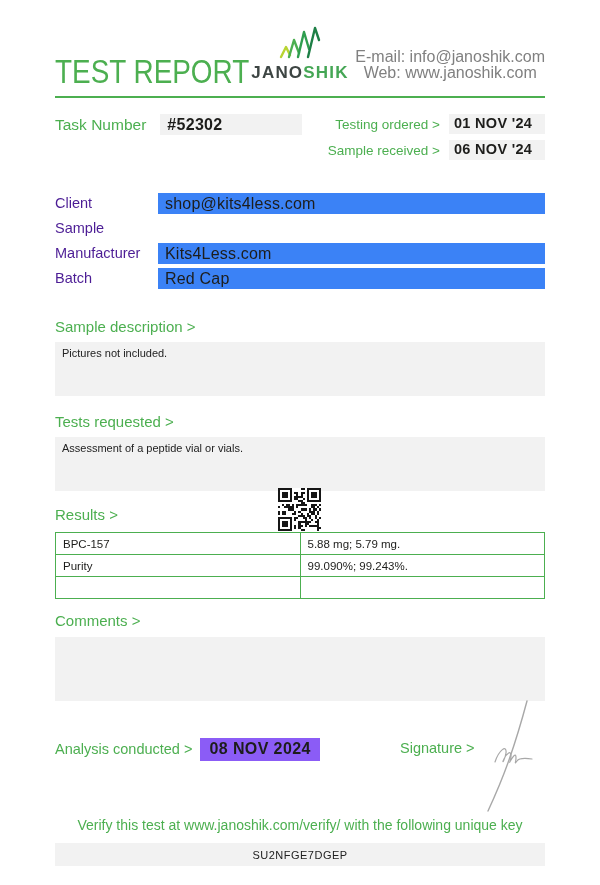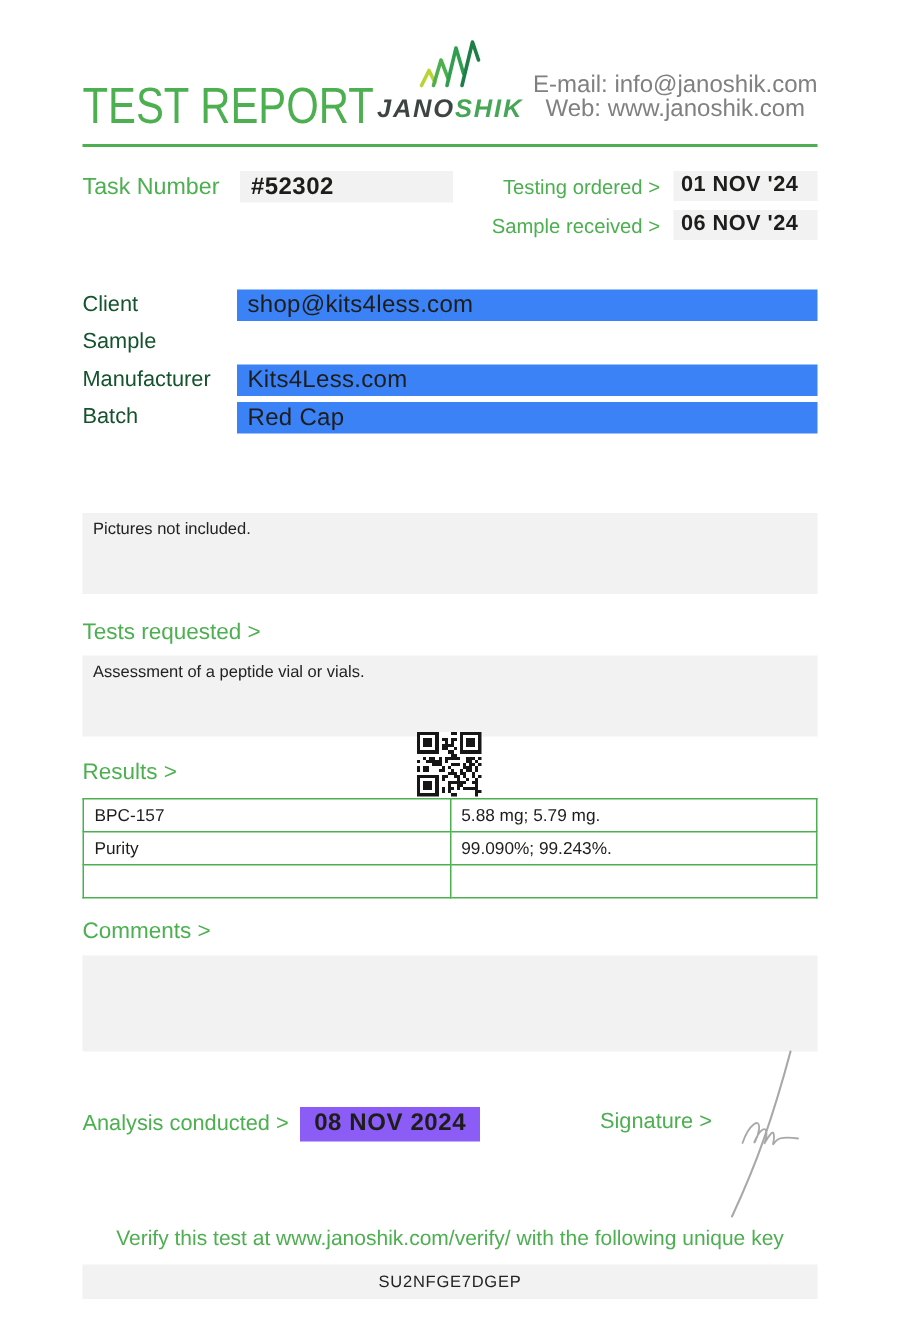--- a/index.html
+++ b/index.html
@@ -21,21 +21,20 @@
     transform:scaleX(0.82); transform-origin:left center;
   }
   .logo{
     position:absolute; left:250px; top:26px; width:100px;
     display:flex; flex-direction:column; align-items:center;
   }
   .logo-icon{ width:44px; height:36px; }
   .logo-text{
     font-size:17px; font-weight:bold; letter-spacing:1.2px; margin-top:1px;
     white-space:nowrap;
-    font-style:italic;
   }
   .logo-text .p1{ color:#3d4543; }
   .logo-text .p2{ color:#45a655; }
   .contact{
     position:absolute; right:55px; top:49px;
     text-align:center; font-size:16px; color:#808080; line-height:16px;
     white-space:nowrap;
   }
   .rule{
     position:absolute; left:55px; top:96px; width:490px; height:2px;
@@ -61,21 +60,21 @@
   .date-row.r1{ top:114px; } .date-row.r2{ top:140px; }
   .date-label{ font-size:13.5px; margin-right:9px; white-space:nowrap; }
   .date-box{
     width:96px; height:20px; background:#f2f2f2;
     padding:1px 5px 0 5px; font-size:14.5px; font-weight:bold;
     letter-spacing:0.3px; white-space:nowrap;
   }
 
   
   .detail-row{ position:absolute; left:55px; width:490px; display:flex; }
-  .detail-label{ width:103px; font-size:14.5px; color:#14532d; padding-top:2px; }
+  .detail-label{ width:103px; font-size:14.5px; color:#4c1d95; padding-top:2px; }
   .detail-value{
     flex:1; background:#3b82f6; height:21px;
     font-size:16px; padding:2px 7px 0 7px; letter-spacing:0.2px;
   }
 
   
   .sec-heading{
     position:absolute; left:55px;
     font-size:15px; color:#4caf50;
   }
@@ -171,20 +170,21 @@
   </div>
   <div class="detail-row" style="top:243px">
     <span class="detail-label">Manufacturer</span>
     <span class="detail-value">Kits4Less.com</span>
   </div>
   <div class="detail-row" style="top:268px">
     <span class="detail-label">Batch</span>
     <span class="detail-value">Red Cap</span>
   </div>
 
+  <div class="sec-heading" style="top:318px">Sample description &gt;</div>
   <div class="sec-box" style="top:342px;height:54px">Pictures not included.</div>
 
   <div class="sec-heading" style="top:413px">Tests requested &gt;</div>
   <div class="sec-box" style="top:437px;height:54px">Assessment of a peptide vial or vials.</div>
 
   <svg class="qr" id="qr" viewBox="0 0 21 21" shape-rendering="crispEdges">
       <rect width="21" height="21" fill="#ffffff"></rect>
       <rect x="0" y="0" width="1" height="1" fill="#161616"></rect>
       <rect x="1" y="0" width="1" height="1" fill="#161616"></rect>
       <rect x="2" y="0" width="1" height="1" fill="#161616"></rect>

